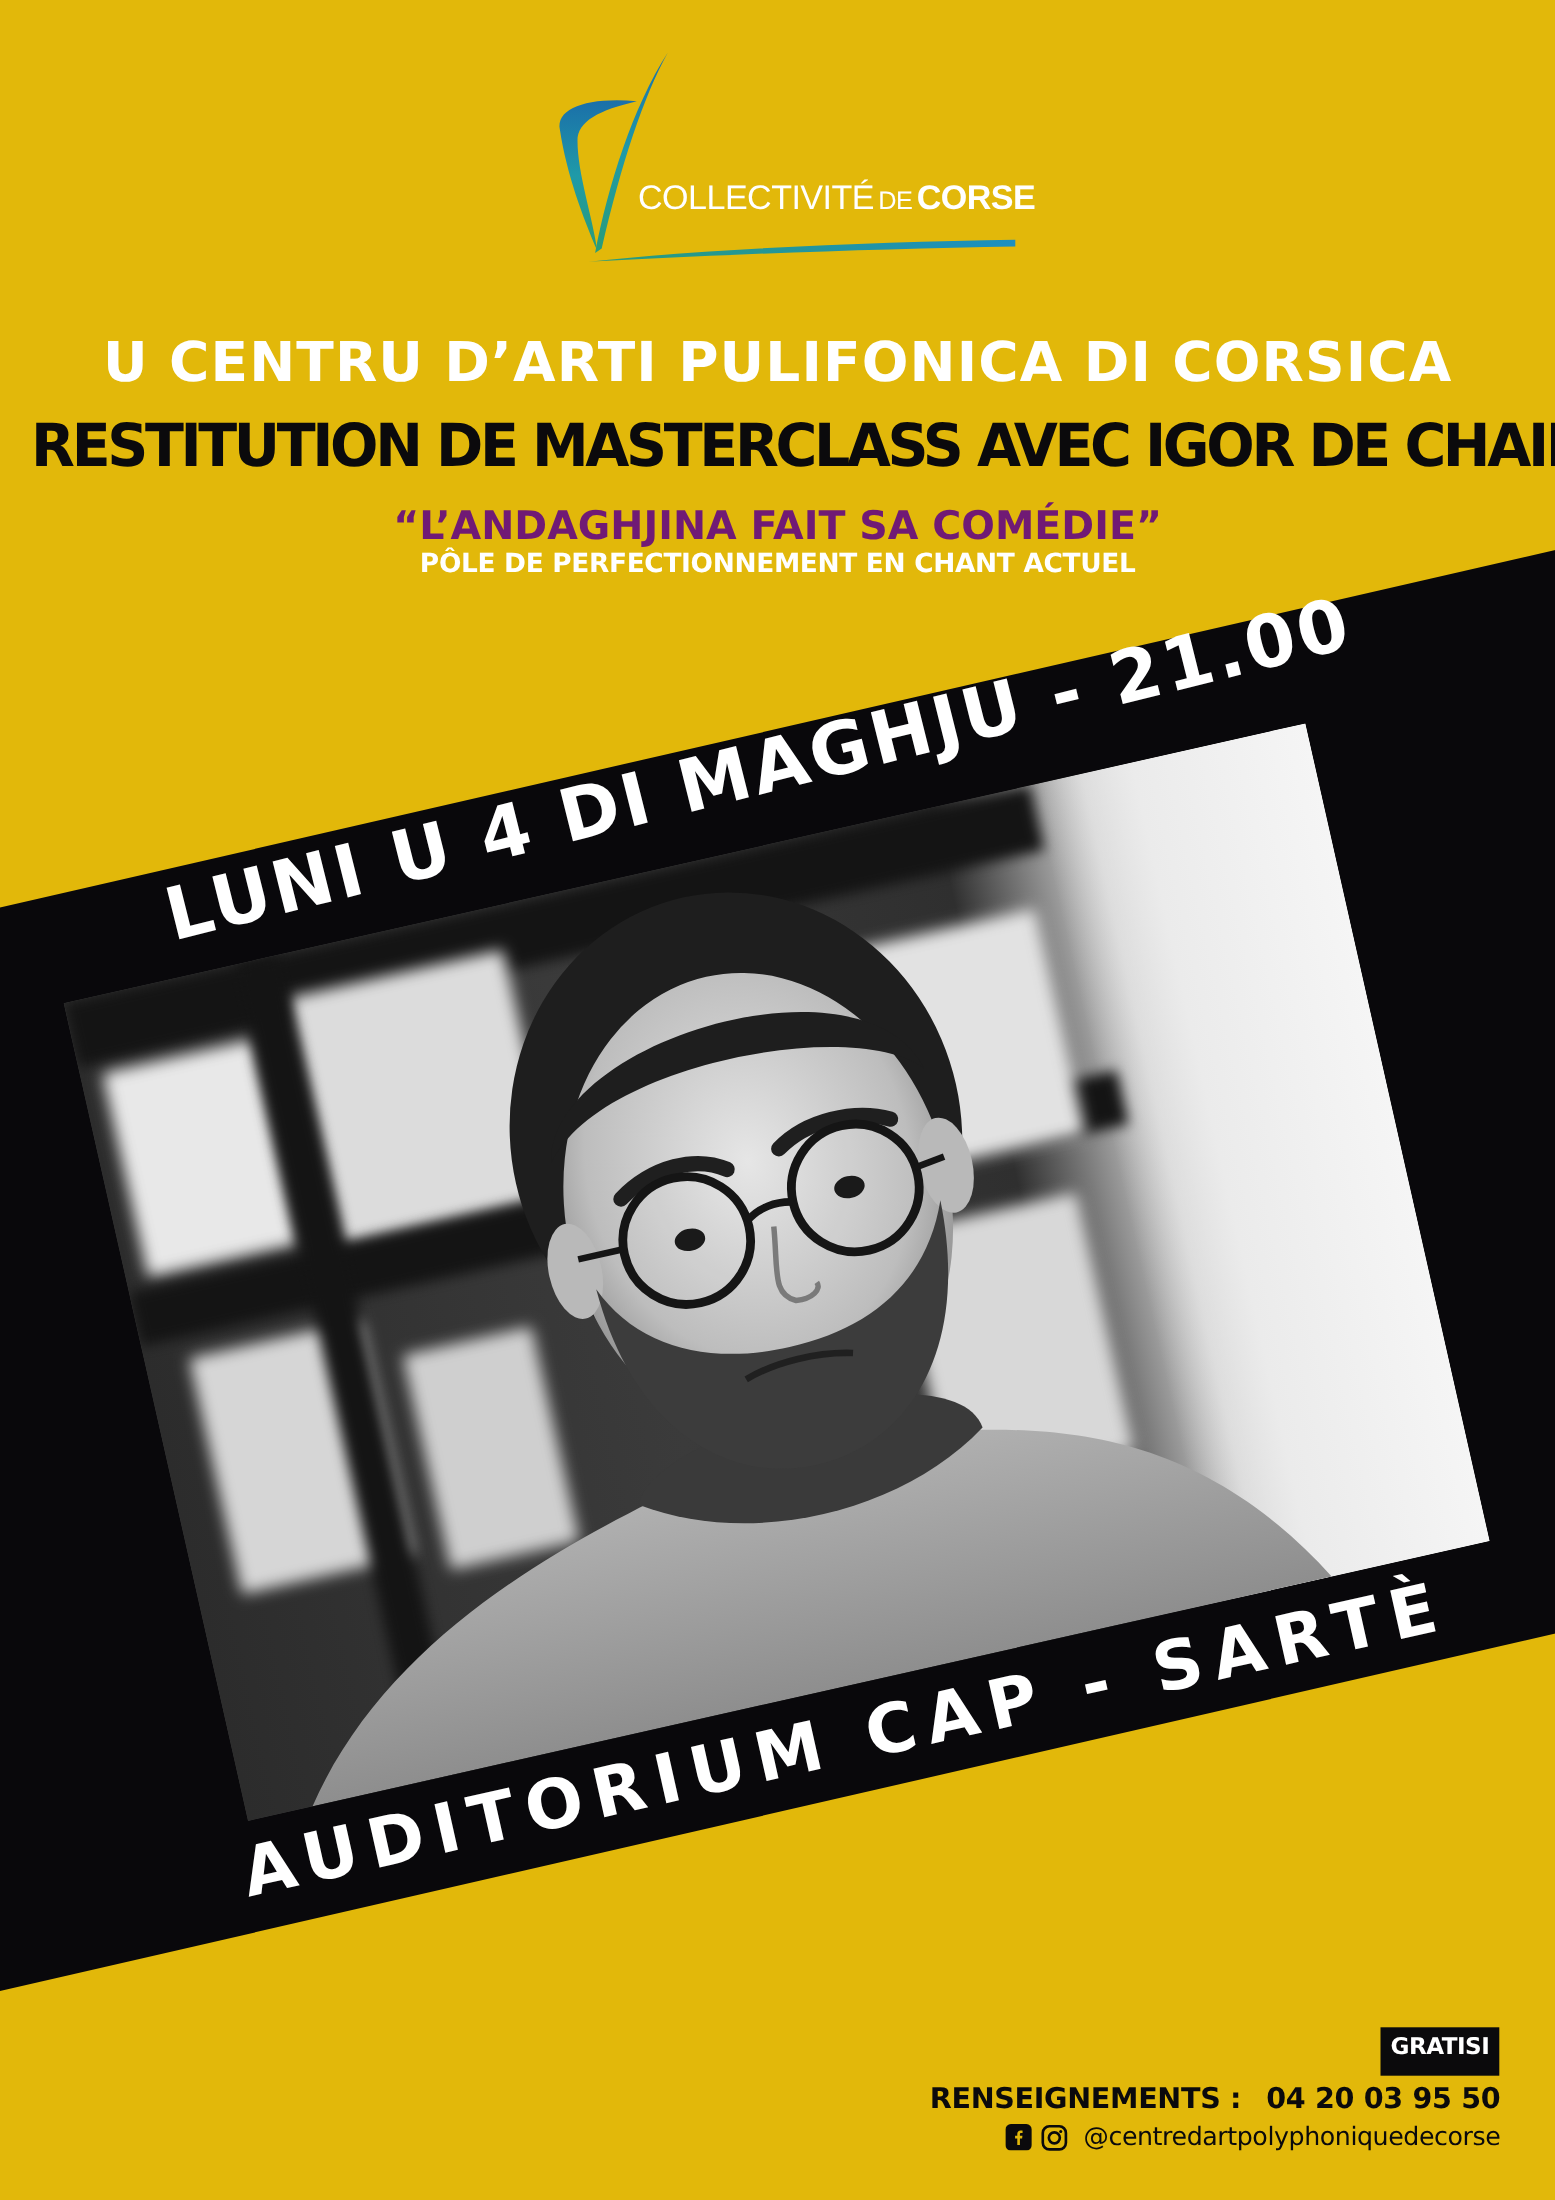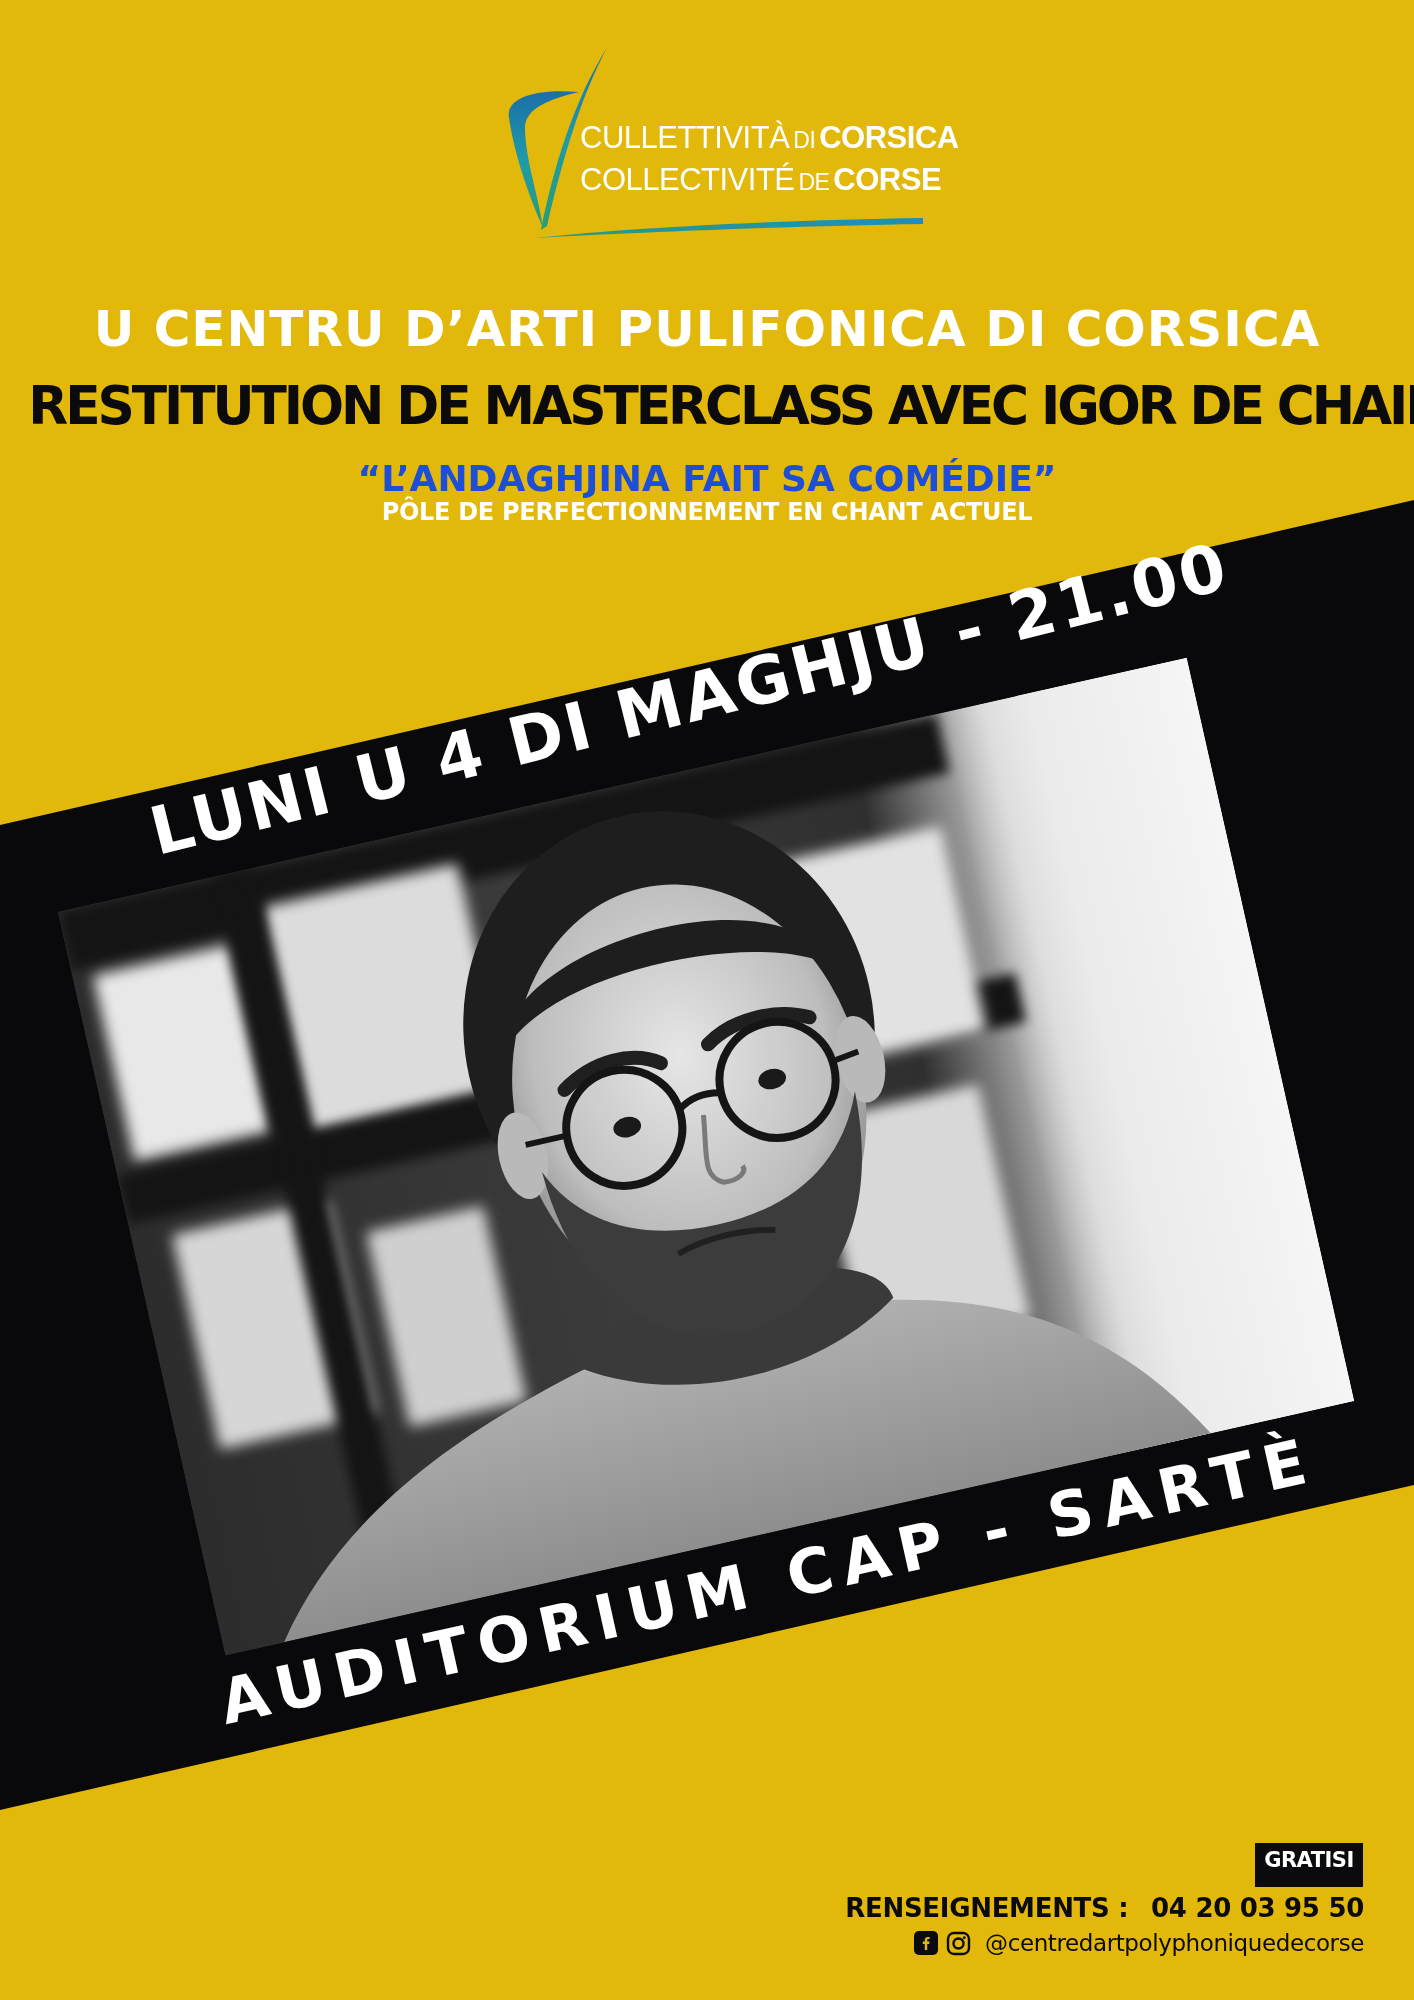--- a/index.html
+++ b/index.html
@@ -13,21 +13,21 @@
   .logo-line.l1 { top:72px; }
   .logo-line.l2 { top:114px; }
   .logo-line .thin { font-size:31px; font-weight:400; }
   .logo-line .small { font-size:23px; font-weight:400; }
   .logo-line .bold { font-size:31px; font-weight:700; }
 
   
   .hdr { position:absolute; left:0; width:1414px; text-align:center; white-space:nowrap; }
   .hdr1 { top:300px; font-family:"DejaVu Sans", sans-serif; font-weight:700; font-size:50px; color:#ffffff; letter-spacing:1px; }
   .hdr2 { top:374px; font-family:"DejaVu Sans", sans-serif; font-weight:700; font-size:54px; color:#0b0a0c; letter-spacing:-3.2px; transform:scaleX(0.96); }
-  .hdr3 { top:458px; font-family:"DejaVu Sans", sans-serif; font-weight:700; font-size:36px; color:#1d4ed8; letter-spacing:0px; }
+  .hdr3 { top:458px; font-family:"DejaVu Sans", sans-serif; font-weight:700; font-size:36px; color:#701a75; letter-spacing:0px; }
   .hdr4 { top:498px; font-family:"DejaVu Sans", sans-serif; font-weight:700; font-size:24px; color:#ffffff; letter-spacing:-0.3px; }
 
   
   .band { position:absolute; left:0; top:0; width:1414px; height:2000px; background:#09080b; clip-path:polygon(0 825px, 1414px 500px, 1414px 1485px, 0 1810px); }
 
   
   .photo { position:absolute; left:58px; top:912px; width:1157px; height:762px; transform-origin:0 0; transform:rotate(-12.7deg); overflow:hidden; background:#3a3a3a; }
   .photo .bg { position:absolute; inset:0;
     background:
       linear-gradient(90deg, rgba(0,0,0,0) 0%, rgba(0,0,0,0) 78%, rgba(235,235,235,1) 86%, rgba(245,245,245,1) 100%),
@@ -68,25 +68,20 @@
           <stop offset="1" stop-color="#1b8fc0"></stop>
         </linearGradient>
       </defs>
 
       <path d="M84 44 C 40 40, 10 50, 14 70 C 20 110, 35 150, 48 180 C 44 150, 30 110, 30 80 C 30 62, 50 52, 84 44 Z" fill="url(#rib1)"></path>
 
       <path d="M112 0 C 90 40, 70 100, 52 178 L 46 182 C 58 120, 80 50, 112 0 Z" fill="url(#rib1)"></path>
 
       <path d="M40 190 C 150 178, 300 172, 428 170 L 428 176 C 300 178, 150 184, 40 190 Z" fill="url(#rib2)"></path>
     </svg>
-    <div class="logo-line l1">
-      <span class="thin">CULLETTIVITÀ</span>
-      <span class="small">DI</span>
-      <span class="bold">CORSICA</span>
-    </div>
     <div class="logo-line l2">
       <span class="thin">COLLECTIVITÉ</span>
       <span class="small">DE</span>
       <span class="bold">CORSE</span>
     </div>
   </div>
 
   <div class="hdr hdr1">U CENTRU D’ARTI PULIFONICA DI CORSICA</div>
   <div class="hdr hdr2">RESTITUTION DE MASTERCLASS AVEC IGOR DE CHAILLÉ</div>
   <div class="hdr hdr3">“L’ANDAGHJINA FAIT SA COMÉDIE”</div>

